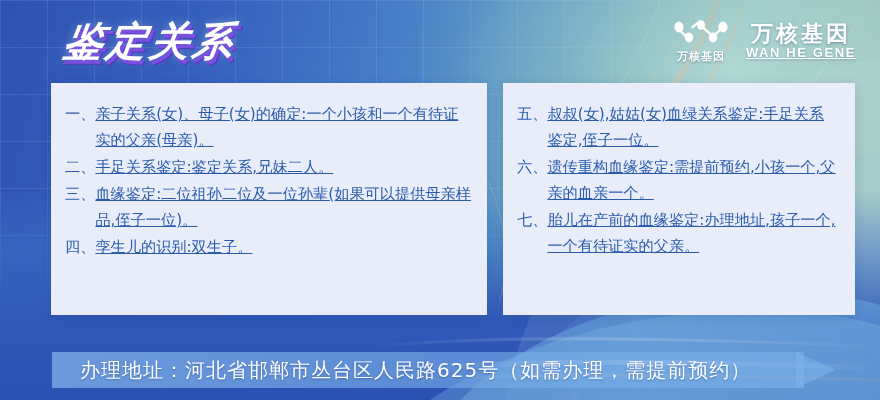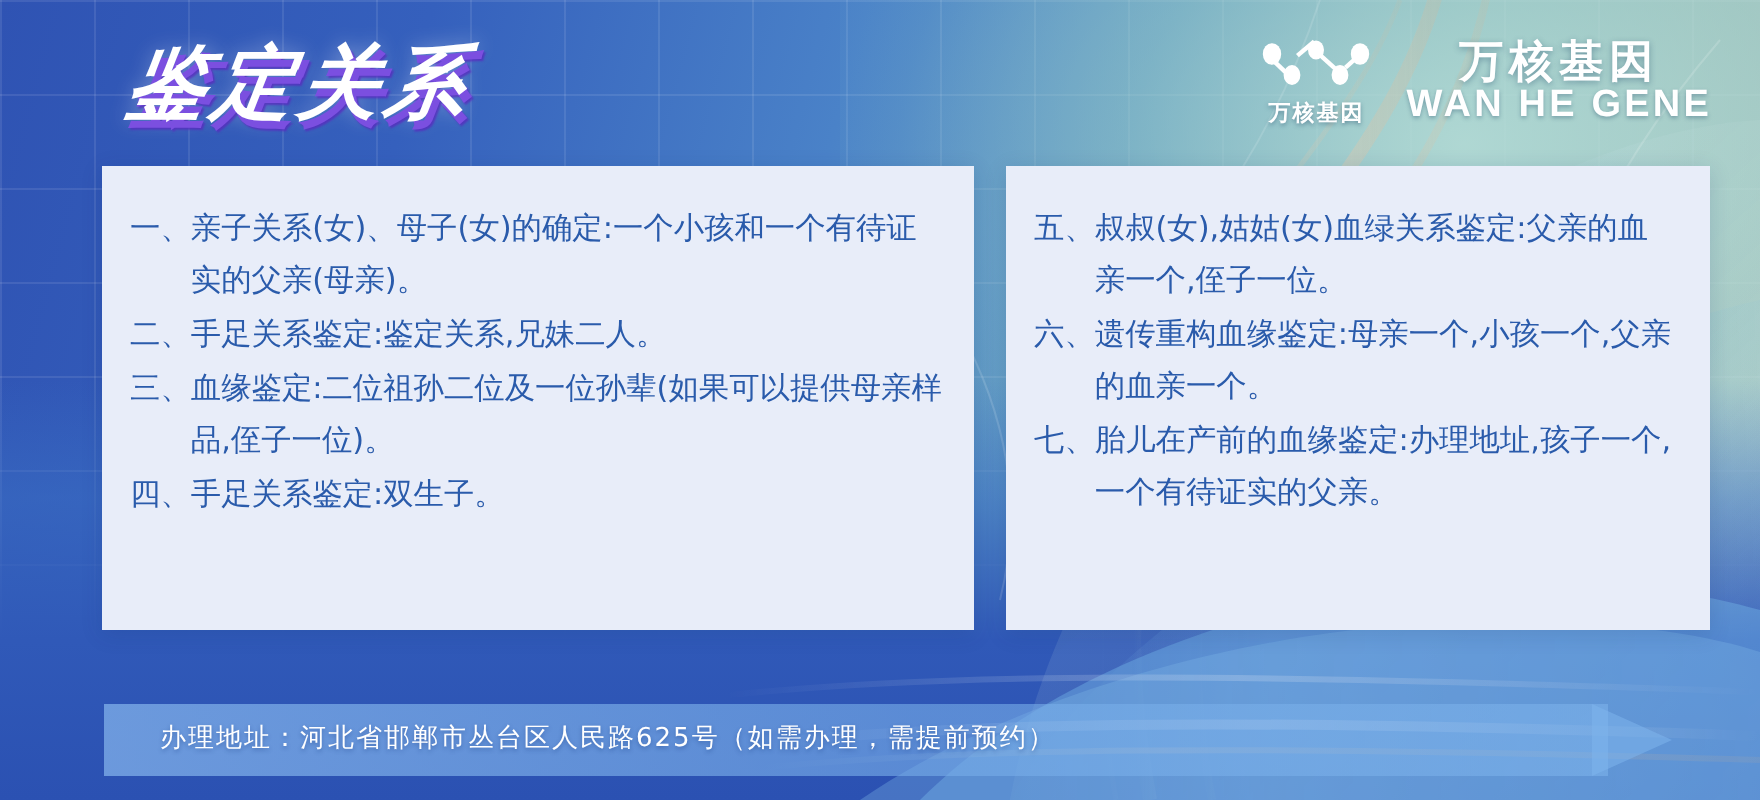--- a/index.html
+++ b/index.html
@@ -39,55 +39,55 @@
     text-shadow:3px 4px 0 #7b4fe0, 4px 5px 1px rgba(90,40,190,0.75), 0 0 10px rgba(255,255,255,0.35);
   }
   .brand{position:absolute;right:24px;top:18px;display:flex;align-items:center;gap:16px;}
   .brand-mark{display:flex;flex-direction:column;align-items:center;gap:3px;}
   .brand-mark .mname{
     font-size:11px;color:#ffffff;font-weight:700;letter-spacing:1px;
     text-shadow:0 1px 2px rgba(40,80,110,0.5);
   }
   .brand-text{display:flex;flex-direction:column;align-items:center;line-height:1.08;}
   .brand-cn{font-size:22px;font-weight:700;color:#ffffff;letter-spacing:3px;text-shadow:0 1px 3px rgba(40,80,110,0.45);}
-  .brand-en{font-size:19px;font-weight:700;color:#ffffff;letter-spacing:1.6px;text-shadow:0 1px 2px rgba(40,80,110,0.4);}
+  .brand-en{font-size:13px;font-weight:700;color:#ffffff;letter-spacing:1.6px;text-shadow:0 1px 2px rgba(40,80,110,0.4);text-decoration:underline;}
   
   .panels{position:absolute;left:51px;top:83px;width:804px;height:232px;display:flex;gap:16px;}
   .panel{
     background:#e8edf9;
     padding:18px 16px 10px 14px;
     box-sizing:border-box;
     box-shadow:0 2px 10px rgba(20,50,110,0.16);
   }
   .panel-left{width:436px;}
   .panel-right{width:352px;}
   .item{
     display:flex;
     color:#2a5bab;
     font-size:15.2px;
     line-height:26px;
     margin-bottom:1px;
     font-family:"DejaVu Sans","Liberation Sans",sans-serif;
   }
   .item .num{flex:0 0 auto;white-space:nowrap;}
-  .item .txt{flex:1 1 auto;}
+  .item .txt{flex:1 1 auto;text-decoration:underline;}
   
   .addrwrap{position:absolute;left:52px;top:352px;width:784px;height:36px;}
   .addrband{
     position:absolute;left:0;top:0;width:752px;height:36px;
     background:linear-gradient(90deg,rgba(132,180,236,0.72) 0%,rgba(118,172,232,0.62) 55%,rgba(126,180,236,0.55) 100%);
   }
   .addrpoint{
     position:absolute;left:744px;top:0;width:0;height:0;
     border-top:18px solid transparent;border-bottom:18px solid transparent;
     border-left:40px solid rgba(126,180,236,0.55);
   }
   .addrtext{
     position:absolute;left:28px;top:0;height:38px;line-height:36px;
-    color:#ffffff;font-size:13px;letter-spacing:1px;font-weight:400;
+    color:#ffffff;font-size:20px;letter-spacing:1px;font-weight:400;
     font-family:"DejaVu Sans","Liberation Sans",sans-serif;
     text-shadow:0 1px 2px rgba(25,60,130,0.45);
     white-space:nowrap;
   }
 </style>
 </head>
 <body>
 
 <div class="poster">
 
@@ -172,32 +172,32 @@
       <div class="item">
         <span class="num">二、</span>
         <span class="txt">手足关系鉴定:鉴定关系,兄妹二人。</span>
       </div>
       <div class="item">
         <span class="num">三、</span>
         <span class="txt">血缘鉴定:二位祖孙二位及一位孙辈(如果可以提供母亲样品,侄子一位)。</span>
       </div>
       <div class="item">
         <span class="num">四、</span>
-        <span class="txt">手足关系鉴定:双生子。</span>
+        <span class="txt">孪生儿的识别:双生子。</span>
       </div>
     </div>
 
     <div class="panel panel-right">
       <div class="item">
         <span class="num">五、</span>
-        <span class="txt">叔叔(女),姑姑(女)血绿关系鉴定:父亲的血亲一个,侄子一位。</span>
+        <span class="txt">叔叔(女),姑姑(女)血绿关系鉴定:手足关系鉴定,侄子一位。</span>
       </div>
       <div class="item">
         <span class="num">六、</span>
-        <span class="txt">遗传重构血缘鉴定:母亲一个,小孩一个,父亲的血亲一个。</span>
+        <span class="txt">遗传重构血缘鉴定:需提前预约,小孩一个,父亲的血亲一个。</span>
       </div>
       <div class="item">
         <span class="num">七、</span>
         <span class="txt">胎儿在产前的血缘鉴定:办理地址,孩子一个,一个有待证实的父亲。</span>
       </div>
     </div>
 
   </div>
 
   <div class="addrwrap">

